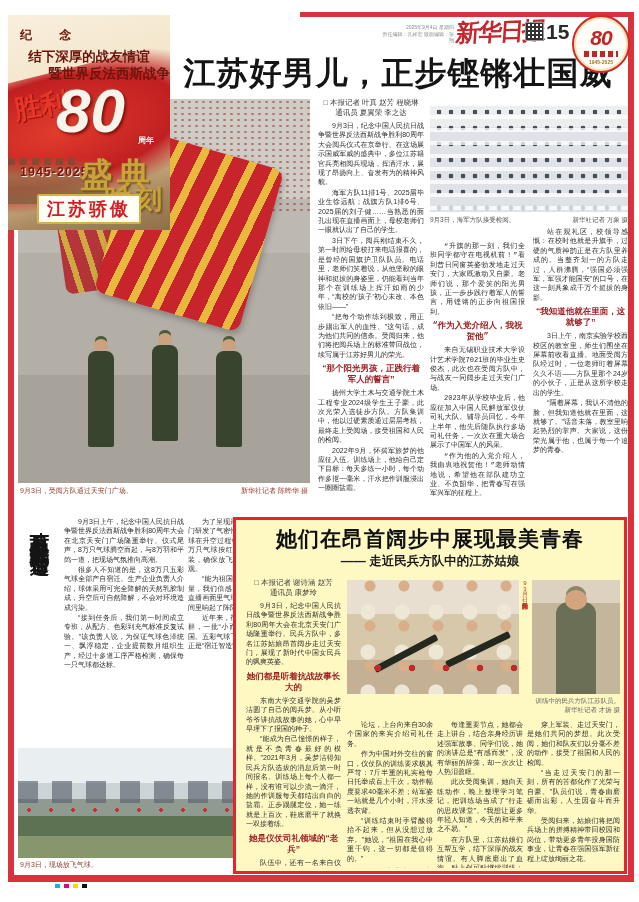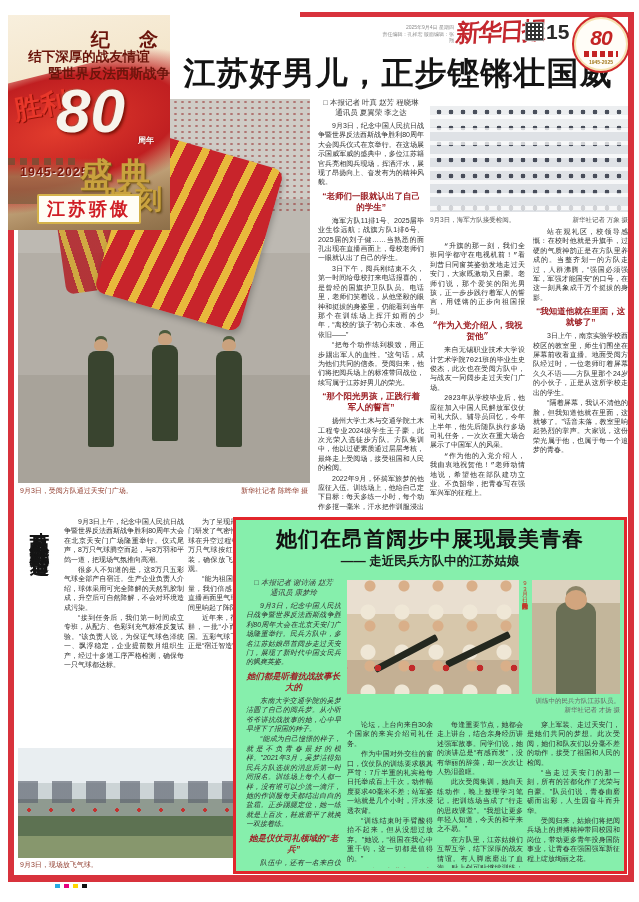--- a/index.html
+++ b/index.html
@@ -47,21 +47,21 @@
   .banner::before { content:""; position:absolute; left:-40px; top:48px;
     width:260px; height:130px; transform:rotate(-14deg);
     background:radial-gradient(ellipse at 35% 45%, #e23c2d 0%, #c01f21 52%, rgba(192,31,33,0) 74%); }
   .banner::after { content:""; position:absolute; left:0; bottom:26px;
     width:100px; height:46px; opacity:.75;
     background:
       repeating-linear-gradient(90deg,#6e5438 0 7px,transparent 7px 12px) 0 0/70px 7px no-repeat,
       linear-gradient(to top,#7c6040 0%,#9c7e55 60%,rgba(156,126,85,0) 100%);
   }
   .banner span { position:absolute; z-index:2; white-space:nowrap; }
-  .bn-jinian { top:12px; left:0; width:100%; text-align:right; font-size:19px;
+  .bn-jinian { top:12px; left:0; width:100%; text-align:left; font-size:12px;
     font-weight:bold; color:#6b150c; letter-spacing:12px; text-indent:12px; }
   .bn-l2 { top:33px; left:0; width:100%; text-align:center; font-size:13.5px;
     font-weight:bold; color:#6b150c; }
   .bn-l3 { top:50px; left:0; width:100%; text-align:right; font-size:13.5px;
     font-weight:bold; color:#6b150c; }
   .bn-shengli { top:78px; left:6px; font-size:27px; font-weight:bold;
     color:#e8372a; font-family:"DejaVu Serif",serif; transform:rotate(-10deg);
     text-shadow:1px 1px 0 #8c1208; width:30px; white-space:normal; line-height:30px; }
   .bn-80 { top:60px; left:48px; font-size:62px; font-weight:bold; font-style:italic;
     color:#f7f4ec; text-shadow:2px 2px 3px #7d1309, -1px -1px 0 #b64a3a; }
@@ -154,21 +154,21 @@
     text-align:center; margin:4px 0 3px; }
   
   .la-byline { position:absolute; left:62px; top:503px; width:246px;
     font-size:7.5px; color:#3c3c3c; }
   .vhead { position:absolute; left:19px; top:517px; width:42px; height:258px;
     writing-mode:vertical-rl; text-orientation:upright; font-size:19.5px;
     font-weight:bold; color:#151515; letter-spacing:2px; line-height:42px;
     text-align:justify; }
   
   .redbox { position:absolute; left:233px; top:517px; width:394px; height:357px;
-    border:3px solid #e2262b; background:#86efac; z-index:4; }
+    border:3px solid #e2262b; background:#fef9c3; z-index:4; }
   .rb-head { position:absolute; top:5px; left:0; width:100%; text-align:center;
     font-size:21px; font-weight:bold; color:#111; letter-spacing:1px; }
   .rb-sub { position:absolute; top:33px; left:0; width:100%; text-align:center;
     font-size:12.5px; font-weight:bold; color:#1c1c1c; }
   .rb-vcap { position:absolute; left:284px; top:60px; width:10px; height:114px;
     writing-mode:vertical-rl; text-orientation:upright; font-size:6px; color:#c0392b;
     line-height:10px; }
   .rb-photocap { position:absolute; left:208px; top:177px; width:176px;
     text-align:right; font-size:6.5px; line-height:8.5px; color:#666; }
 </style>
@@ -229,21 +229,20 @@
     <span>新华社记者 陈晔华 摄</span>
   </div>
 
   <div class="col" style="left:318px;top:98px;width:106px;height:414px;">
     <div class="byline">
       <div>□ 本报记者 叶真 赵芳 程晓琳</div>
       <div>通讯员 夏翼荣 李之达</div>
     </div>
     <div>
         <div class="para">9月3日，纪念中国人民抗日战争暨世界反法西斯战争胜利80周年大会阅兵仪式在京举行。在这场展示国威军威的盛典中，多位江苏籍官兵亮相阅兵现场，挥洒汗水，展现了昂扬向上、奋发有为的精神风貌。</div>
-        <div class="subhead">“老师们一眼就认出了自己的学生”</div>
         <div class="para">海军方队11排1号、2025届毕业生徐远航；战旗方队1排6号、2025届的刘子健……当熟悉的面孔出现在直播画面上，母校老师们一眼就认出了自己的学生。</div>
         <div class="para">3日下午，阅兵刚结束不久，第一时间给母校打来电话报喜的，是曾经的国旗护卫队队员。电话里，老师们笑着说，从他坚毅的眼神和挺拔的身姿里，仍能看到当年那个在训练场上挥汗如雨的少年，“离校的‘孩子’初心未改、本色依旧——”</div>
         <div class="para">“把每个动作练到极致，用正步踢出军人的血性。”这句话，成为他们共同的信条。受阅归来，他们将把阅兵场上的标准带回战位，续写属于江苏好男儿的荣光。</div>
         <div class="subhead">“那个阳光男孩，正践行着军人的誓言”</div>
         <div class="para">扬州大学土木与交通学院土木工程专业2024级学生王子豪，此次光荣入选徒步方队。方队集训中，他以过硬素质通过层层考核，最终走上受阅场，接受祖国和人民的检阅。</div>
         <div class="para">2022年9月，怀揣军旅梦的他应征入伍。训练场上，他给自己定下目标：每天多练一小时，每个动作多抠一毫米，汗水把作训服浸出一圈圈盐霜。</div>
       </div>
   </div>
 
   <div class="photo photo-b"></div>
@@ -291,21 +290,21 @@
   </div>
   <div class="cap cap-red" style="left:20px;top:860px;width:288px;">
     <span>9月3日，现场放飞气球。</span>
     <span>新华社记者 李响 摄</span>
   </div>
 
   <div class="redbox">
     <div class="rb-head">她们在昂首阔步中展现最美青春</div>
     <div class="rb-sub">—— 走近民兵方队中的江苏姑娘</div>
 
-    <div class="col" style="left:10px;top:58px;width:95px;height:290px;font-style:italic;">
+    <div class="col" style="left:10px;top:58px;width:95px;height:290px;">
       <div class="byline">
         <div>□ 本报记者 谢诗涵 赵芳</div>
         <div>通讯员 康梦玲</div>
       </div>
       <div>
           <div class="para">9月3日，纪念中国人民抗日战争暨世界反法西斯战争胜利80周年大会在北京天安门广场隆重举行。民兵方队中，多名江苏姑娘昂首阔步走过天安门，展现了新时代中国女民兵的飒爽英姿。</div>
           <div class="subhead">她们都是听着抗战故事长大的</div>
           <div class="para">东南大学交通学院的吴梦洁圆了自己的阅兵梦。从小听爷爷讲抗战故事的她，心中早早埋下了报国的种子。</div>
           <div class="para">“能成为自己憧憬的样子，就是不负青春最好的模样。”2021年3月，吴梦洁得知民兵方队选拔的消息后第一时间报名。训练场上每个人都一样，没有谁可以少流一滴汗，她的作训服每天都结出白白的盐霜。正步踢腿定位，她一练就是上百次，鞋底磨平了就换一双接着练。</div>
           <div class="subhead">她是仪仗司礼领域的“老兵”</div>

